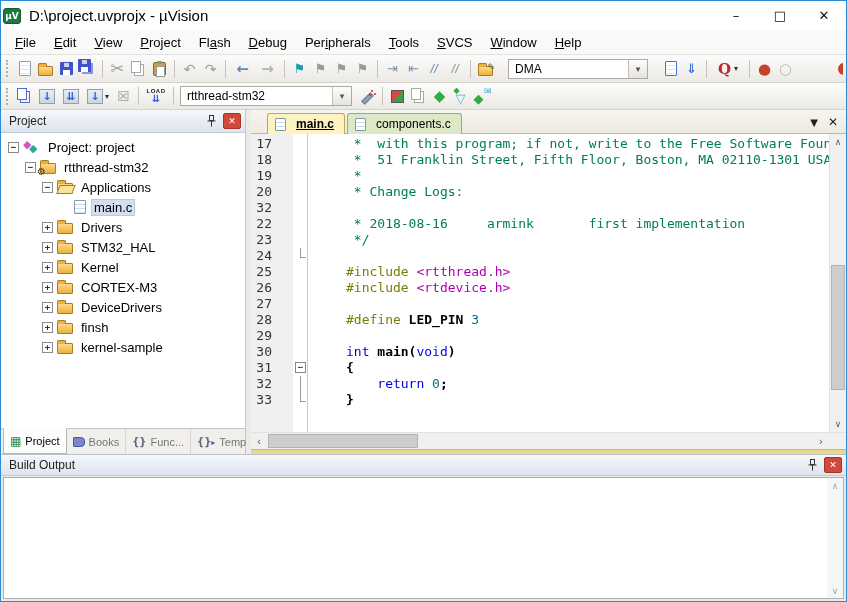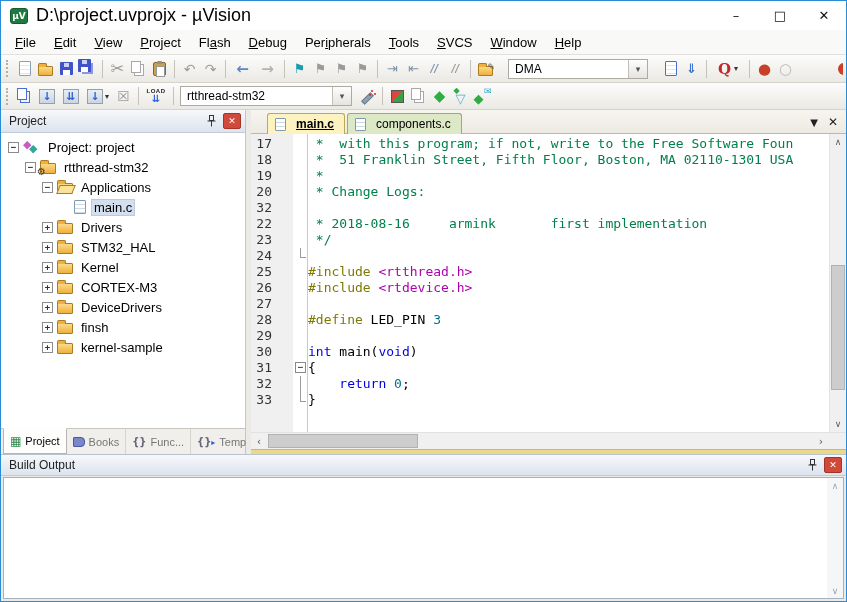--- a/index.html
+++ b/index.html
@@ -1,24 +1,24 @@
 <!DOCTYPE html>
 <html><head>
 <meta charset="utf-8">
 <style>
   * { box-sizing: border-box; margin: 0; padding: 0; }
   html,body { width:847px; height:602px; }
   body { font-family:"Liberation Sans",sans-serif; position:relative; background:#fff; overflow:hidden; }
   #win { position:absolute; inset:0; border:1px solid #2a8bd7; background:#fff; display:flex; flex-direction:column; }
 
   
-  .titlebar { height:29px; flex:0 0 auto; display:flex; align-items:center; gap:8px; padding-left:9px; background:#fff; }
+  .titlebar { height:29px; flex:0 0 auto; display:flex; align-items:center; gap:8px; padding-left:2px; background:#fff; }
   .logo { width:18px; height:16px; background:#1e7a40; border:1px solid #145c2e; border-radius:3px; color:#fff;
           font:bold 9px/14px "DejaVu Sans",sans-serif; text-align:center; }
-  .title-text { font-size:18px; color:#000; flex:1; white-space:nowrap; }
+  .title-text { font-size:15px; color:#000; flex:1; white-space:nowrap; }
   .win-btns { display:flex; height:100%; }
   .win-btn { width:44px; display:flex; align-items:center; justify-content:center; font:13px "DejaVu Sans",sans-serif; color:#111; }
 
   
   .menubar { height:25px; flex:0 0 auto; display:flex; align-items:center; background:#f9f9f8; padding-left:5px;
              border-bottom:1px solid #e2e1df; font-size:13px; color:#000; }
   .menu-item { padding:3px 9px; white-space:nowrap; }
 
   
   .toolbar { flex:0 0 auto; display:flex; align-items:center; background:linear-gradient(#fcfcfb,#ebe9e4);
@@ -139,23 +139,23 @@
                                 linear-gradient(#c9c9c9,#c9c9c9);
                background-size:100% 100%,1px 100%; background-position:0 0,56px 0; background-repeat:no-repeat; }
   .code-lines { position:absolute; inset:2px 17px 0 0; overflow:hidden; }
   .cl { display:flex; height:16px; line-height:16px; font-family:"DejaVu Sans Mono","Liberation Mono",monospace; font-size:13px; }
   .ln { width:42px; flex:0 0 auto; text-align:right; padding-right:21px; color:#333; }
   .fold { width:15px; flex:0 0 auto; position:relative; font:bold 9px/14px "DejaVu Sans Mono",monospace; text-align:center; color:#444; }
   .fold-minus { background:#fff; border:1px solid #8a8a8a; width:11px; height:11px; margin:2px 2px; line-height:9px; }
   .fold-bar { background:linear-gradient(#9a9a9a,#9a9a9a) 7px 0/1px 100% no-repeat; }
   .fold-end { background:linear-gradient(#9a9a9a,#9a9a9a) 7px 0/1px 60% no-repeat,
               linear-gradient(#9a9a9a,#9a9a9a) 7px 9px/6px 1px no-repeat; }
-  .ct { white-space:pre; }
+  .ct { white-space:pre;margin-left:38px; }
   .tk-c { color:#00804a; } .tk-d { color:#7d7a00; } .tk-h { color:#b000b0; }
-  .tk-k { color:#0000e0; } .tk-n { color:#007088; } .tk-p { color:#000; }
+  .tk-k { color:#0000e0; } .tk-n { color:#007088; } .tk-p { color:#000;font-weight:bold; }
 
   .vscroll { position:absolute; top:0; right:0; bottom:0; width:17px; background:#f0f0f0; border-left:1px solid #e2e2e2; }
   .vscroll .sarr { height:16px; display:flex; align-items:center; justify-content:center; color:#5a5a5a;
                    font:9px "DejaVu Sans",sans-serif; }
   .vscroll .sarr.bottom { position:absolute; bottom:0; left:0; right:0; }
   .vthumb { position:absolute; left:1px; right:1px; top:44%; height:42%; background:#cdcdcd; border:1px solid #b2b2b2; }
   .hscroll { height:17px; flex:0 0 auto; background:#f0f0f0; border-top:1px solid #e2e2e2; position:relative; }
   .hscroll .sarr { position:absolute; top:0; width:16px; height:16px; display:flex; align-items:center; justify-content:center;
                    color:#5a5a5a; font:11px "DejaVu Sans",sans-serif; }
   .hthumb { position:absolute; left:17px; top:1px; width:150px; height:14px; background:#cdcdcd; border:1px solid #b2b2b2; }

